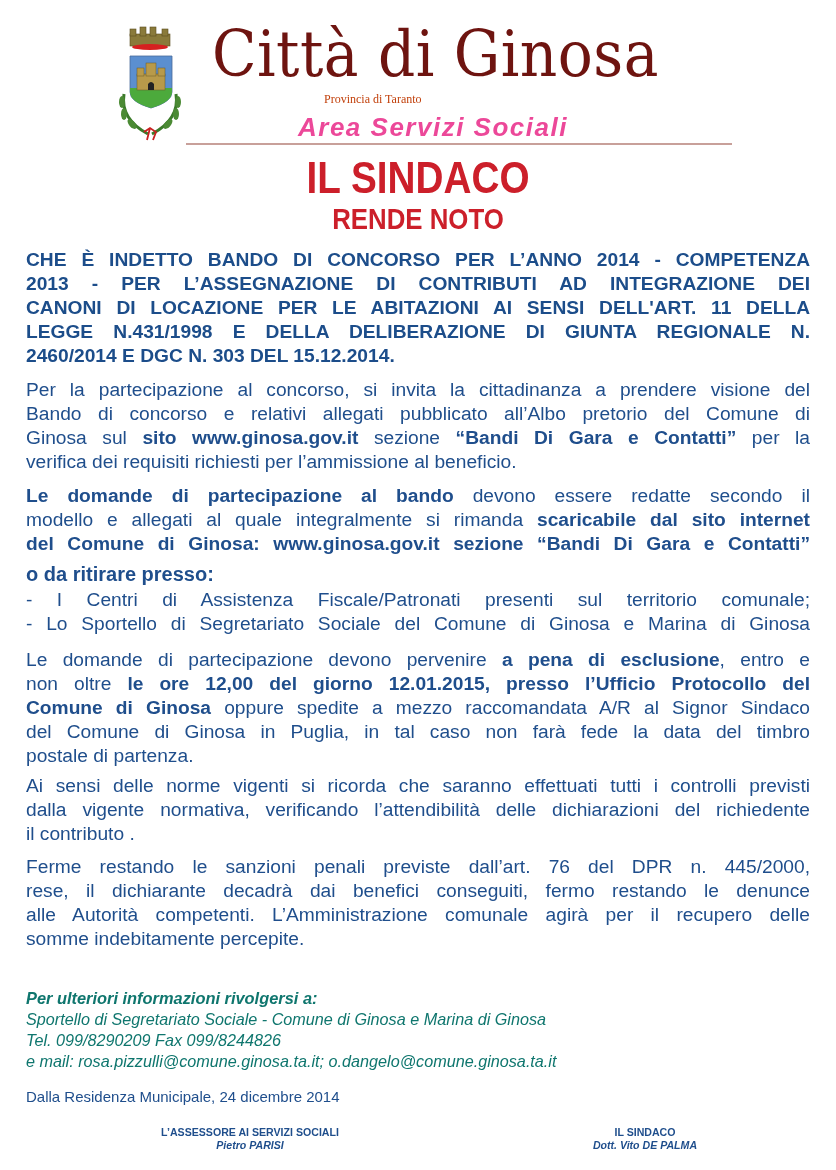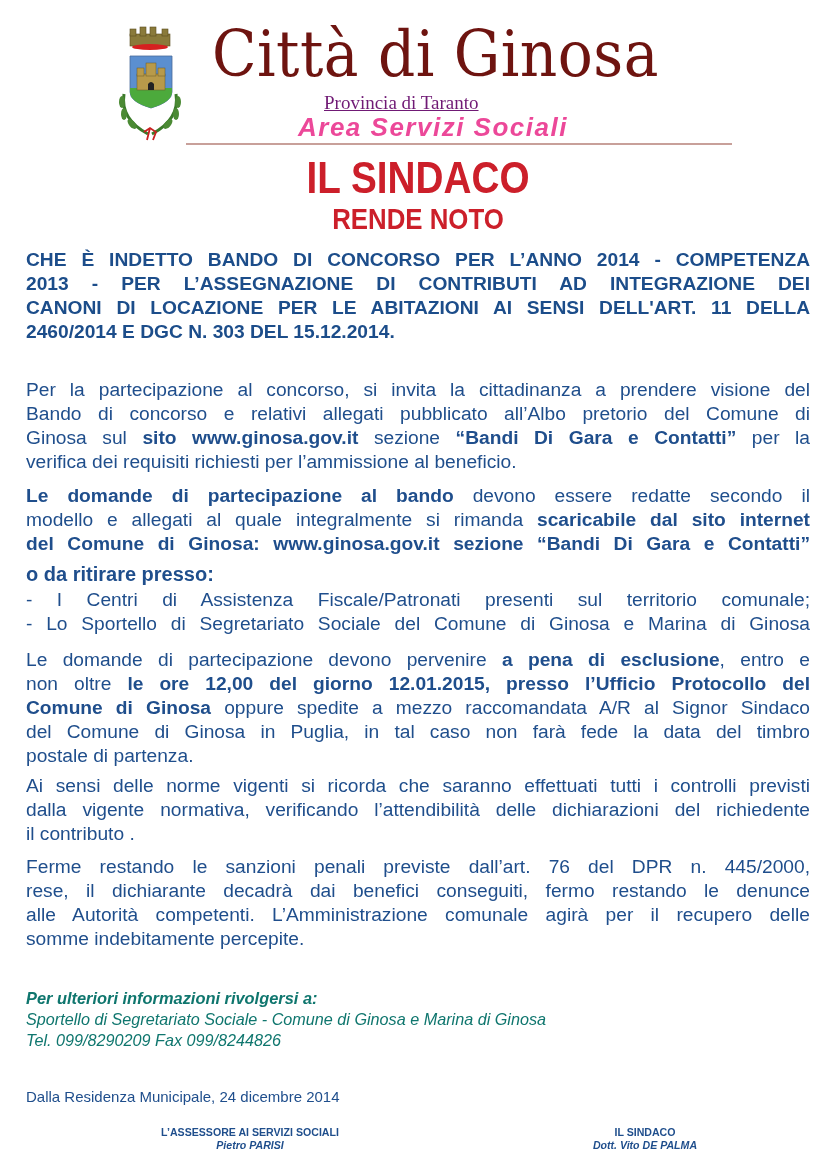--- a/index.html
+++ b/index.html
@@ -3,22 +3,22 @@
   <meta charset="utf-8">
   <style>
     html, body { margin: 0; padding: 0; background: #ffffff; }
     body { width: 836px; height: 1170px; position: relative; overflow: hidden; }
     .page { position: absolute; left: 0; top: 0; width: 716px; height: 1170px; }
 
     
     .crest { position: absolute; left: 104px; top: 24px; width: 92px; height: 118px; }
     .city-title { position: absolute; left: 212px; top: 18px; font-family: "DejaVu Serif", "Liberation Serif", serif;
       font-size: 64px; line-height: 72px; color: #6e1410; letter-spacing: 0.5px; white-space: nowrap; transform: scaleX(0.91); transform-origin: left top; }
-    .province { position: absolute; left: 324px; top: 92px; font-family: "Liberation Serif", serif; font-size: 19px;
-      color: #701a75; white-space: nowrap; text-decoration: underline; }
+    .province { position: absolute; left: 324px; top: 92px; font-family: "Liberation Serif", serif; font-size: 12px;
+      color: #c2410c; white-space: nowrap; }
     .area { position: absolute; left: 298px; top: 112px; font-family: Liberation Sans, sans-serif; font-style: italic; font-weight: bold;
       font-size: 26px; color: #ec4899; white-space: nowrap; letter-spacing: 1.5px; }
     .header-rule { position: absolute; left: 186px; top: 143px; width: 546px; height: 2px; background: #c8a09a; }
 
     .sindaco-title { position: absolute; left: 0; width: 836px; top: 152px; text-align: center;
       font-family: "Liberation Sans", sans-serif; font-weight: bold; font-size: 44px; line-height: 52px; color: #cc1f2a;
       transform: scaleX(0.88); transform-origin: center top; }
     .rende-noto { position: absolute; left: 0; width: 836px; top: 201px; text-align: center;
       font-family: "Liberation Sans", sans-serif; font-weight: bold; font-size: 30px; line-height: 36px; color: #cc1f2a;
       transform: scaleX(0.86); transform-origin: center top; }
@@ -93,20 +93,21 @@
   <div class="area">Area Servizi Sociali</div>
   <div class="header-rule"></div>
 
   <div class="sindaco-title">IL SINDACO</div>
   <div class="rende-noto">RENDE NOTO</div>
 
   <div class="txt intro">
     <span class="line"> CHE È INDETTO BANDO DI CONCORSO PER L’ANNO 2014 - COMPETENZA</span>
     <span class="line">2013 - PER L’ASSEGNAZIONE DI CONTRIBUTI AD INTEGRAZIONE DEI</span>
     <span class="line">CANONI DI LOCAZIONE PER LE ABITAZIONI AI SENSI DELL'ART. 11 DELLA</span>
+    <span class="line">LEGGE N.431/1998 E DELLA DELIBERAZIONE DI GIUNTA REGIONALE N.</span>
     <span class="line last">2460/2014  E DGC N. 303 DEL 15.12.2014.</span>
   </div>
 
   <div class="txt p1">
     <span class="line">Per la partecipazione al concorso,  si invita la cittadinanza a prendere visione del</span>
     <span class="line">Bando di concorso e relativi allegati pubblicato all’Albo pretorio del Comune di</span>
     <span class="line"><span>Ginosa sul </span><span class="b">sito www.ginosa.gov.it</span><span>  sezione </span><span class="b">“Bandi Di Gara e Contatti”</span><span> per la</span></span>
     <span class="line last">verifica dei requisiti richiesti per l’ammissione al beneficio.</span>
   </div>
 
@@ -142,20 +143,21 @@
     <span class="line">Ferme restando le sanzioni penali previste dall’art. 76 del DPR n. 445/2000,</span>
     <span class="line">rese, il dichiarante decadrà dai benefici conseguiti, fermo restando le denunce</span>
     <span class="line">alle Autorità competenti. L’Amministrazione comunale agirà per il recupero delle</span>
     <span class="line last">somme indebitamente percepite.</span>
   </div>
 
   <div class="contact">
     <div class="h">Per ulteriori informazioni rivolgersi a:</div>
     <div>Sportello di Segretariato Sociale - Comune di Ginosa e Marina di Ginosa</div>
     <div>Tel. 099/8290209 Fax 099/8244826</div>
+    <div>e mail: rosa.pizzulli@comune.ginosa.ta.it; o.dangelo@comune.ginosa.ta.it</div>
   </div>
 
   <div class="date-line">Dalla Residenza Municipale, 24  dicembre 2014</div>
 
   <div class="sig sig-left">
     <div class="role">L’ASSESSORE AI SERVIZI SOCIALI</div>
     <div class="name">Pietro PARISI</div>
   </div>
   <div class="sig sig-right">
     <div class="role">IL SINDACO</div>

